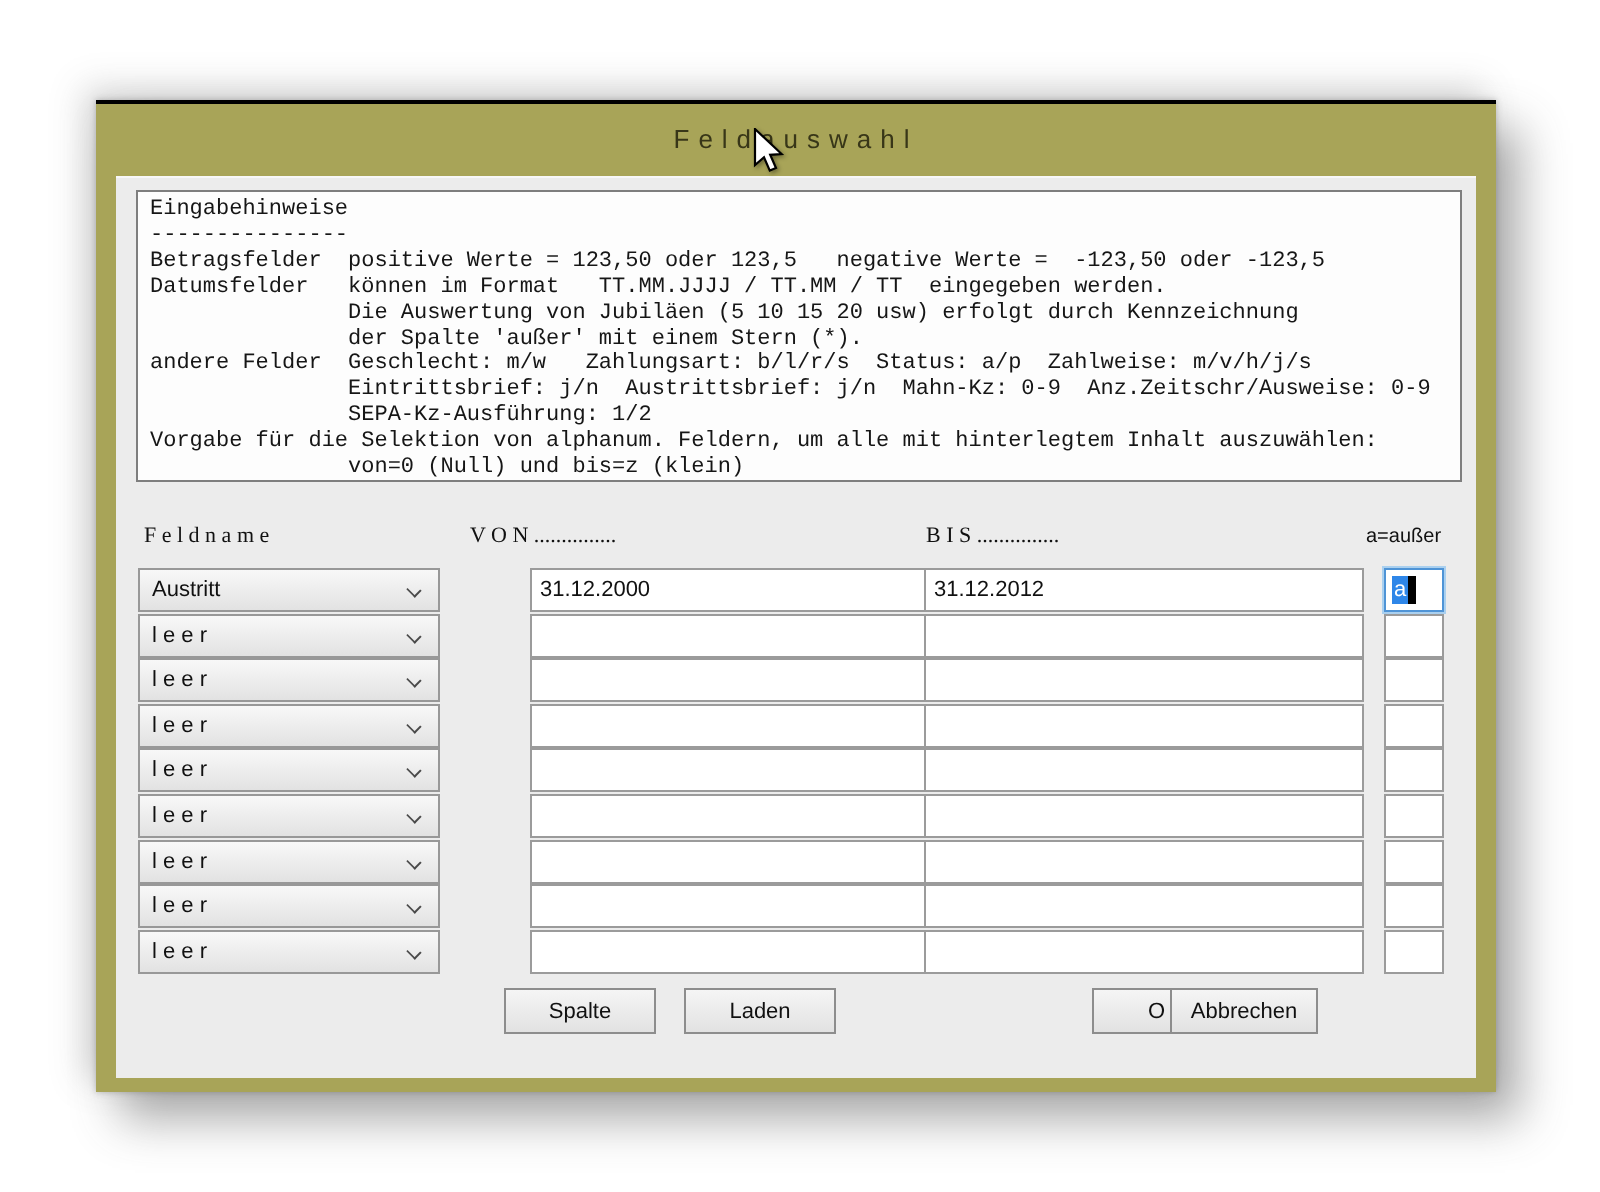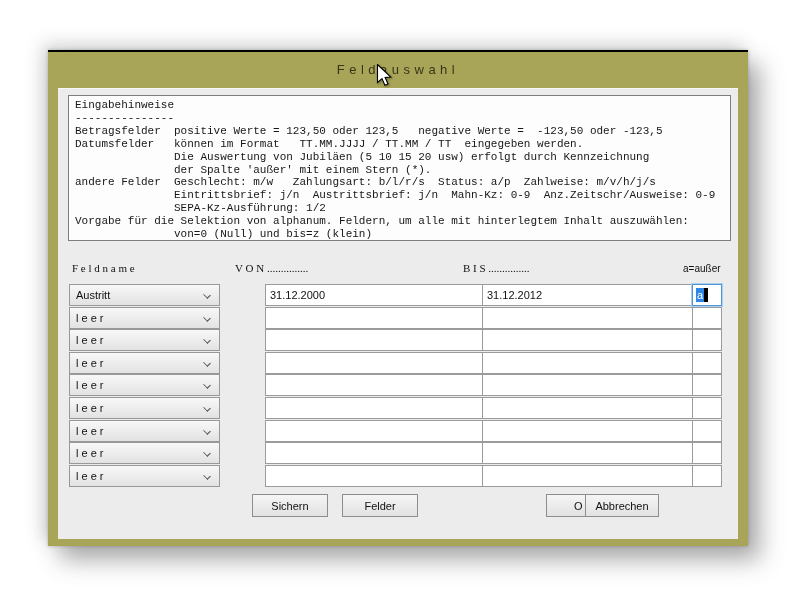--- a/index.html
+++ b/index.html
@@ -59,21 +59,21 @@
     position:absolute; right:9px; top:7px; width:6px; height:6px;
     border-right:1.4px solid #4a4a4a; border-bottom:1.4px solid #4a4a4a;
     transform:rotate(45deg) scale(1,0.8);
   }
   .txt {
     position:absolute; top:0; height:22px; background:#ffffff;
     border:1px solid #9b9b9b; font-family:"Liberation Sans", sans-serif;
     font-size:11px; color:#111; padding:0 4px; outline:none;
   }
   .txt.von { left:175px; width:220px;margin-left:32px; }
-  .txt.bis { left:404px; width:220px;margin-left:20px; }
+  .txt.bis { left:404px; width:220px; }
   .mini {
     position:absolute; left:634px; top:0; width:30px; height:22px;
     background:#ffffff; border:1px solid #9b9b9b;
     display:flex; align-items:center; padding-left:3px;
     font-size:11px; color:#111;
   }
   .mini.focused {
     border:1px solid #4f94d6;
     box-shadow:0 0 0 1px #aad0ef;
   }
@@ -201,22 +201,22 @@
   </div>
         <div class="row" style="top: 375.8px;">
     <div class="select">
       <span class="select-label">l e e r</span>
       <span class="chev"></span>
     </div>
     <input type="text" class="txt von" style="">
     <input type="text" class="txt bis" style="">
     <div class="mini"></div>
   </div>
-        <button class="btn b-sichern">Sichern</button>
-      <button class="btn b-laden">Felder</button>
+        <button class="btn b-sichern">Spalte</button>
+      <button class="btn b-laden">Laden</button>
       <button class="btn b-ok">O K</button>
       <button class="btn b-abbrechen">Abbrechen</button>
     </div>
 
     <svg class="cursor" width="18" height="26" viewBox="0 0 18 26">
       <path d="M1.5 0.5 L1.5 18.5 L6 14.6 L8.9 21.3 L12 20 L9.1 13.4 L14.8 13 Z" fill="#ffffff" stroke="#000000" stroke-width="1.1"></path>
     </svg>
   </div>
 </div>
 

